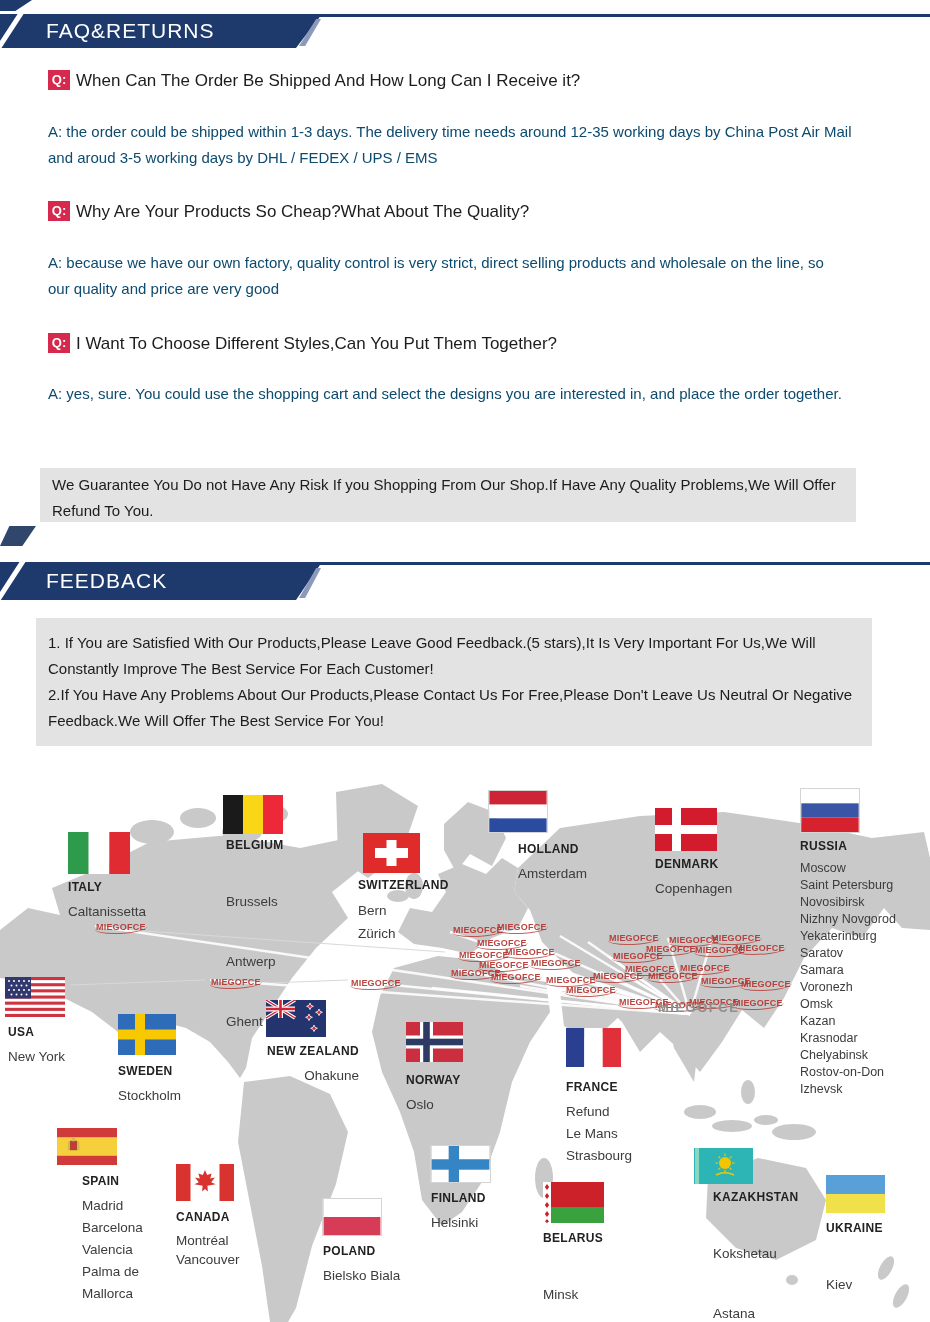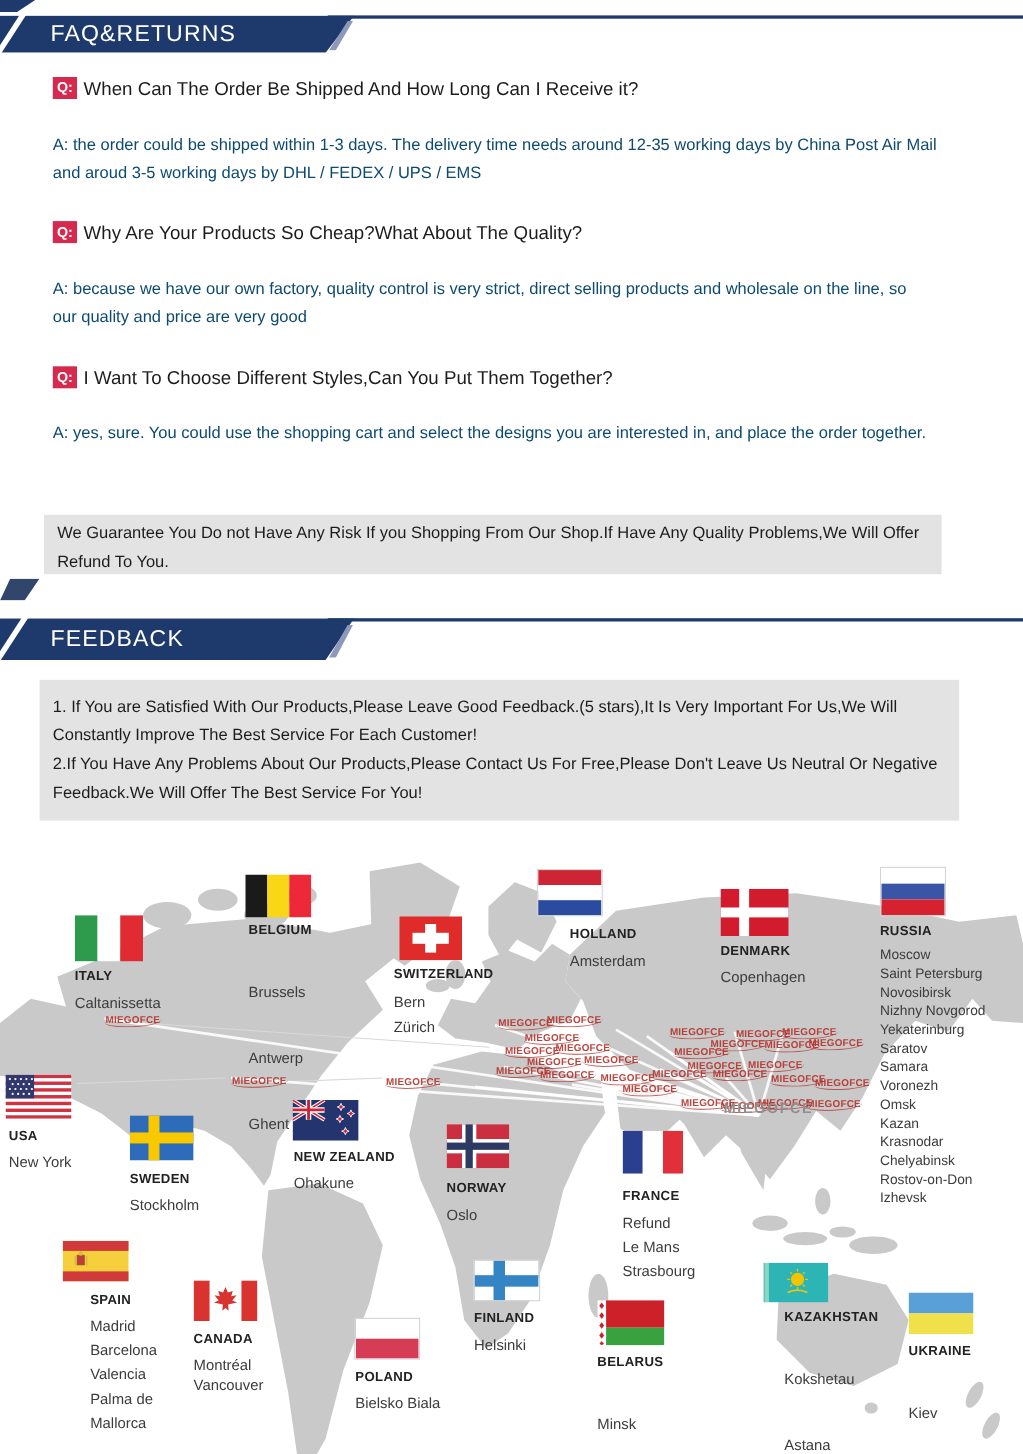--- a/index.html
+++ b/index.html
@@ -366,21 +366,21 @@
           <path d="M14.5,0 V18 M0,9 H29" stroke="#cf2438" stroke-width="2.6"></path>
         </g>
         <g fill="#cf2438" stroke="#ffffff" stroke-width="0.8">
           <polygon points="44,3 45,5.3 47.4,6.3 45,7.3 44,9.6 43,7.3 40.6,6.3 43,5.3"></polygon>
           <polygon points="53,9 54,11.3 56.4,12.3 54,13.3 53,15.6 52,13.3 49.6,12.3 52,11.3"></polygon>
           <polygon points="43,14 44,16.3 46.4,17.3 44,18.3 43,20.6 42,18.3 39.6,17.3 42,16.3"></polygon>
           <polygon points="48,25 49,27.3 51.4,28.3 49,29.3 48,31.6 47,29.3 44.6,28.3 47,27.3"></polygon>
         </g>
       </svg>
     </div>
-    <div class="clabel" style="left:267px;top:264px;">
+    <div class="clabel" style="left:267px;top:264px;text-align:right;">
       <div class="cname">NEW ZEALAND</div>
       <div class="cities">
           <div class="city">Ohakune</div>
         </div>
     </div>
 
     <div class="flag" style="left:406px;top:242px;width:57px;height:40px;">
       <svg viewBox="0 0 57 40">
           <rect width="57" height="40" fill="#cb2f3f"></rect>
           <rect x="14" width="13" height="40" fill="#fff"></rect>

